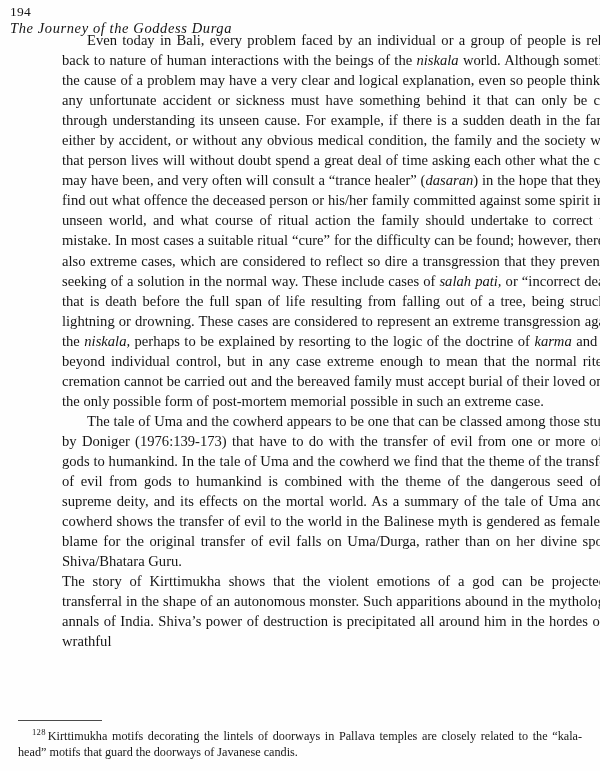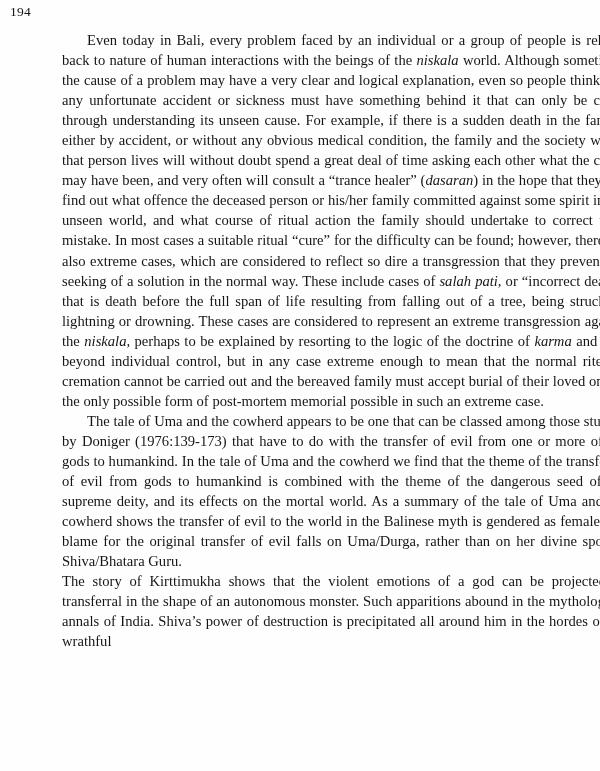--- a/index.html
+++ b/index.html
@@ -119,30 +119,35 @@
     margin-right: 2px;
   }
 </style>
 </head>
 <body>
 
 <div class="page">
 
   <div class="running-head">
     <span class="folio">194</span>
+    <span class="head-title">The Journey of the Goddess Durga</span>
   </div>
 
   <div class="textblock">
 
     <p class="body indent">Even today in Bali, every problem faced by an individual or a group of people is related back to nature of human interactions with the beings of the <i class="it">niskala</i> world. Although sometimes the cause of a problem may have a very clear and logical explanation, even so people think that any unfortunate accident or sickness must have something behind it that can only be cured through understanding its unseen cause. For example, if there is a sudden death in the family, either by accident, or without any  obvious medical condition, the family and the society where that person lives will without doubt spend a great deal of time asking each other what the cause may have been, and very often will consult a “trance healer” (<i class="it">dasaran</i>) in the hope that they can find out what offence the deceased person or his/her family committed against some spirit in the unseen world, and what course of ritual action the family should undertake to correct their mistake. In most cases a suitable ritual “cure” for the difficulty can be found; however, there are also extreme cases, which are considered to reflect so dire a transgression that they prevent the seeking of a solution in the normal way. These include cases of <i class="it">salah pati,</i> or “incorrect death,” that is death before the full span of life resulting from falling out of a tree, being struck by lightning or drowning. These cases are considered to represent an extreme transgression against the <i class="it">niskala,</i> perhaps to be explained by resorting to the logic of the doctrine of <i class="it">karma</i> and thus beyond individual control, but in any case extreme enough to mean that the normal rites of cremation cannot be carried out and the bereaved family must accept burial of their loved one as the only possible form of post-mortem memorial possible in such an extreme case.</p>
 
     <p class="body indent">The tale of Uma and the cowherd appears to be one that can be classed among those studied by Doniger (1976:139-173) that have to do with the transfer of evil from one or more of the gods to humankind. In the tale of Uma and the cowherd we find that the theme of the transferral of evil from gods to humankind is combined with the theme of the dangerous seed of the supreme deity, and its effects on the mortal world. As a summary of the tale of Uma and the cowherd shows the transfer of evil to the world in the Balinese myth is gendered as female: the blame for the original transfer of evil falls on Uma/Durga, rather than on her divine spouse, Shiva/Bhatara Guru.</p>
 
     <blockquote class="extract">
       <p></p>
     </blockquote>
 
     <p class="body noindent">The story of Kirttimukha shows that the violent emotions of a god can be projected or transferral in the shape of an autonomous monster. Such apparitions abound in the mythological annals of India. Shiva’s power of destruction is precipitated all around him in the hordes of his wrathful</p>
 
   </div>
 
+  <div class="footnote-area">
+    <hr class="footnote-rule">
+    <p class="footnote"><sup class="fnnum">128</sup><span>Kirttimukha motifs decorating the lintels of doorways in Pallava temples are closely related to the “kala-head” motifs that guard the doorways of Javanese candis.</span></p>
+  </div>
 
 </div>
 
 </body></html>

